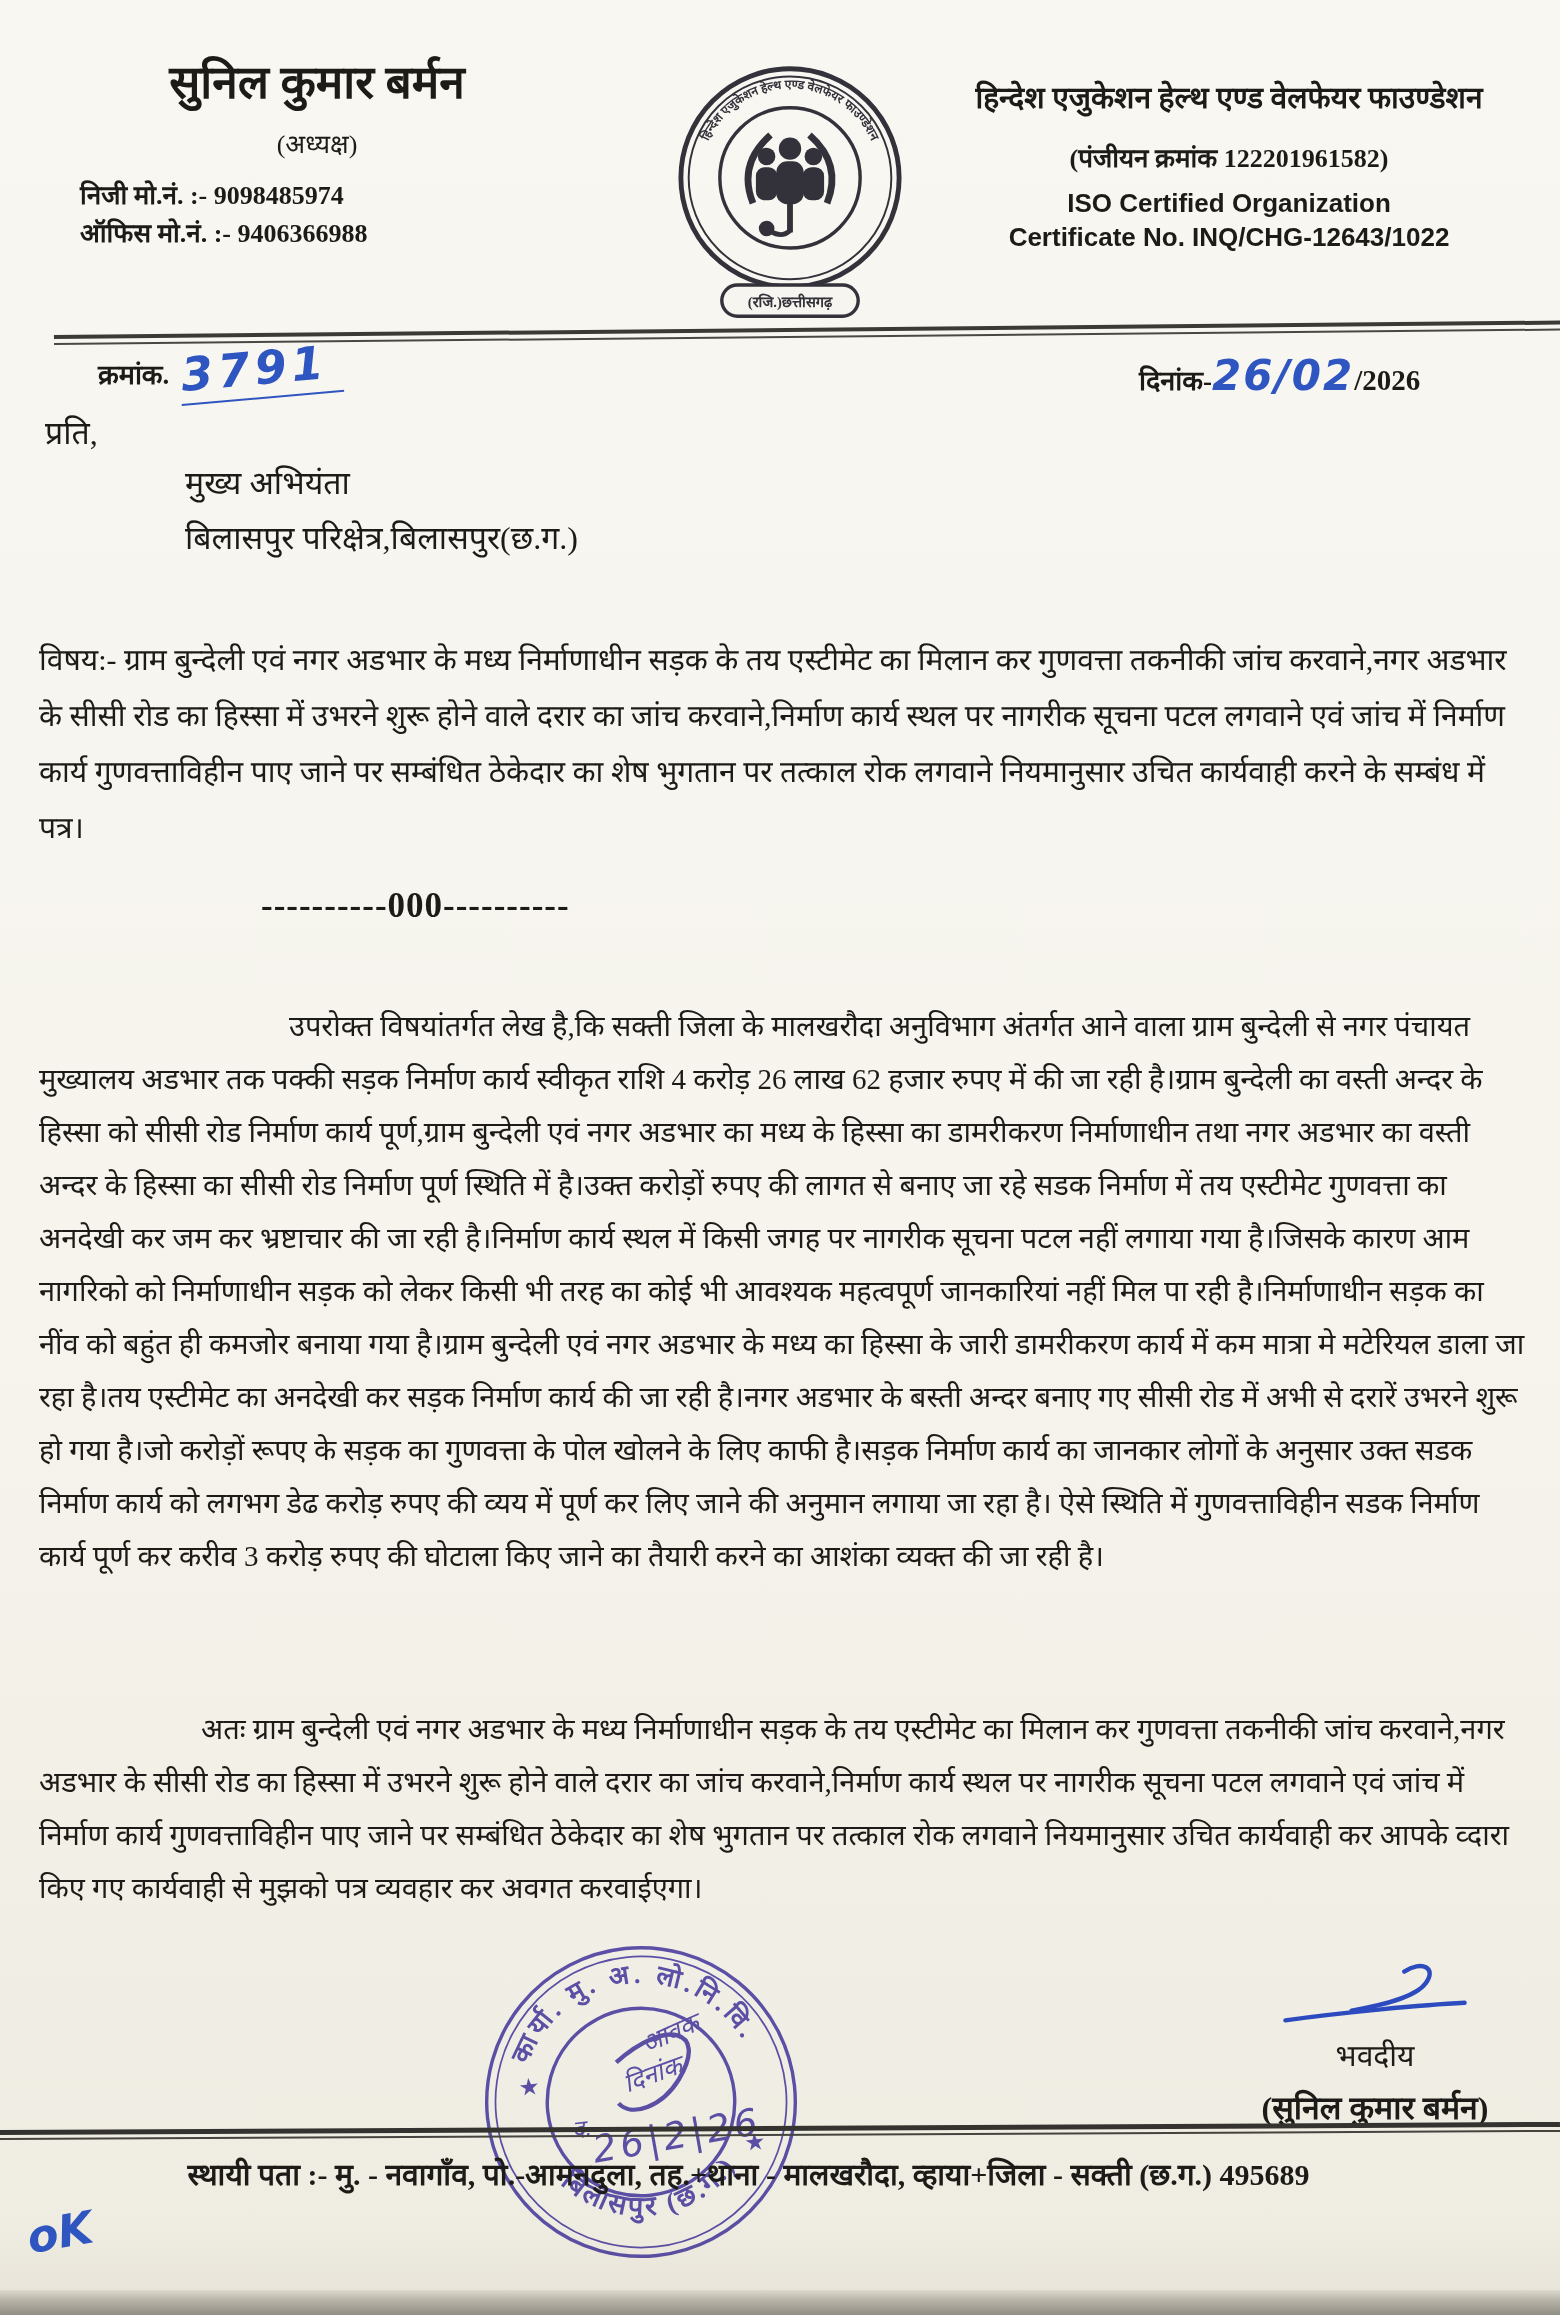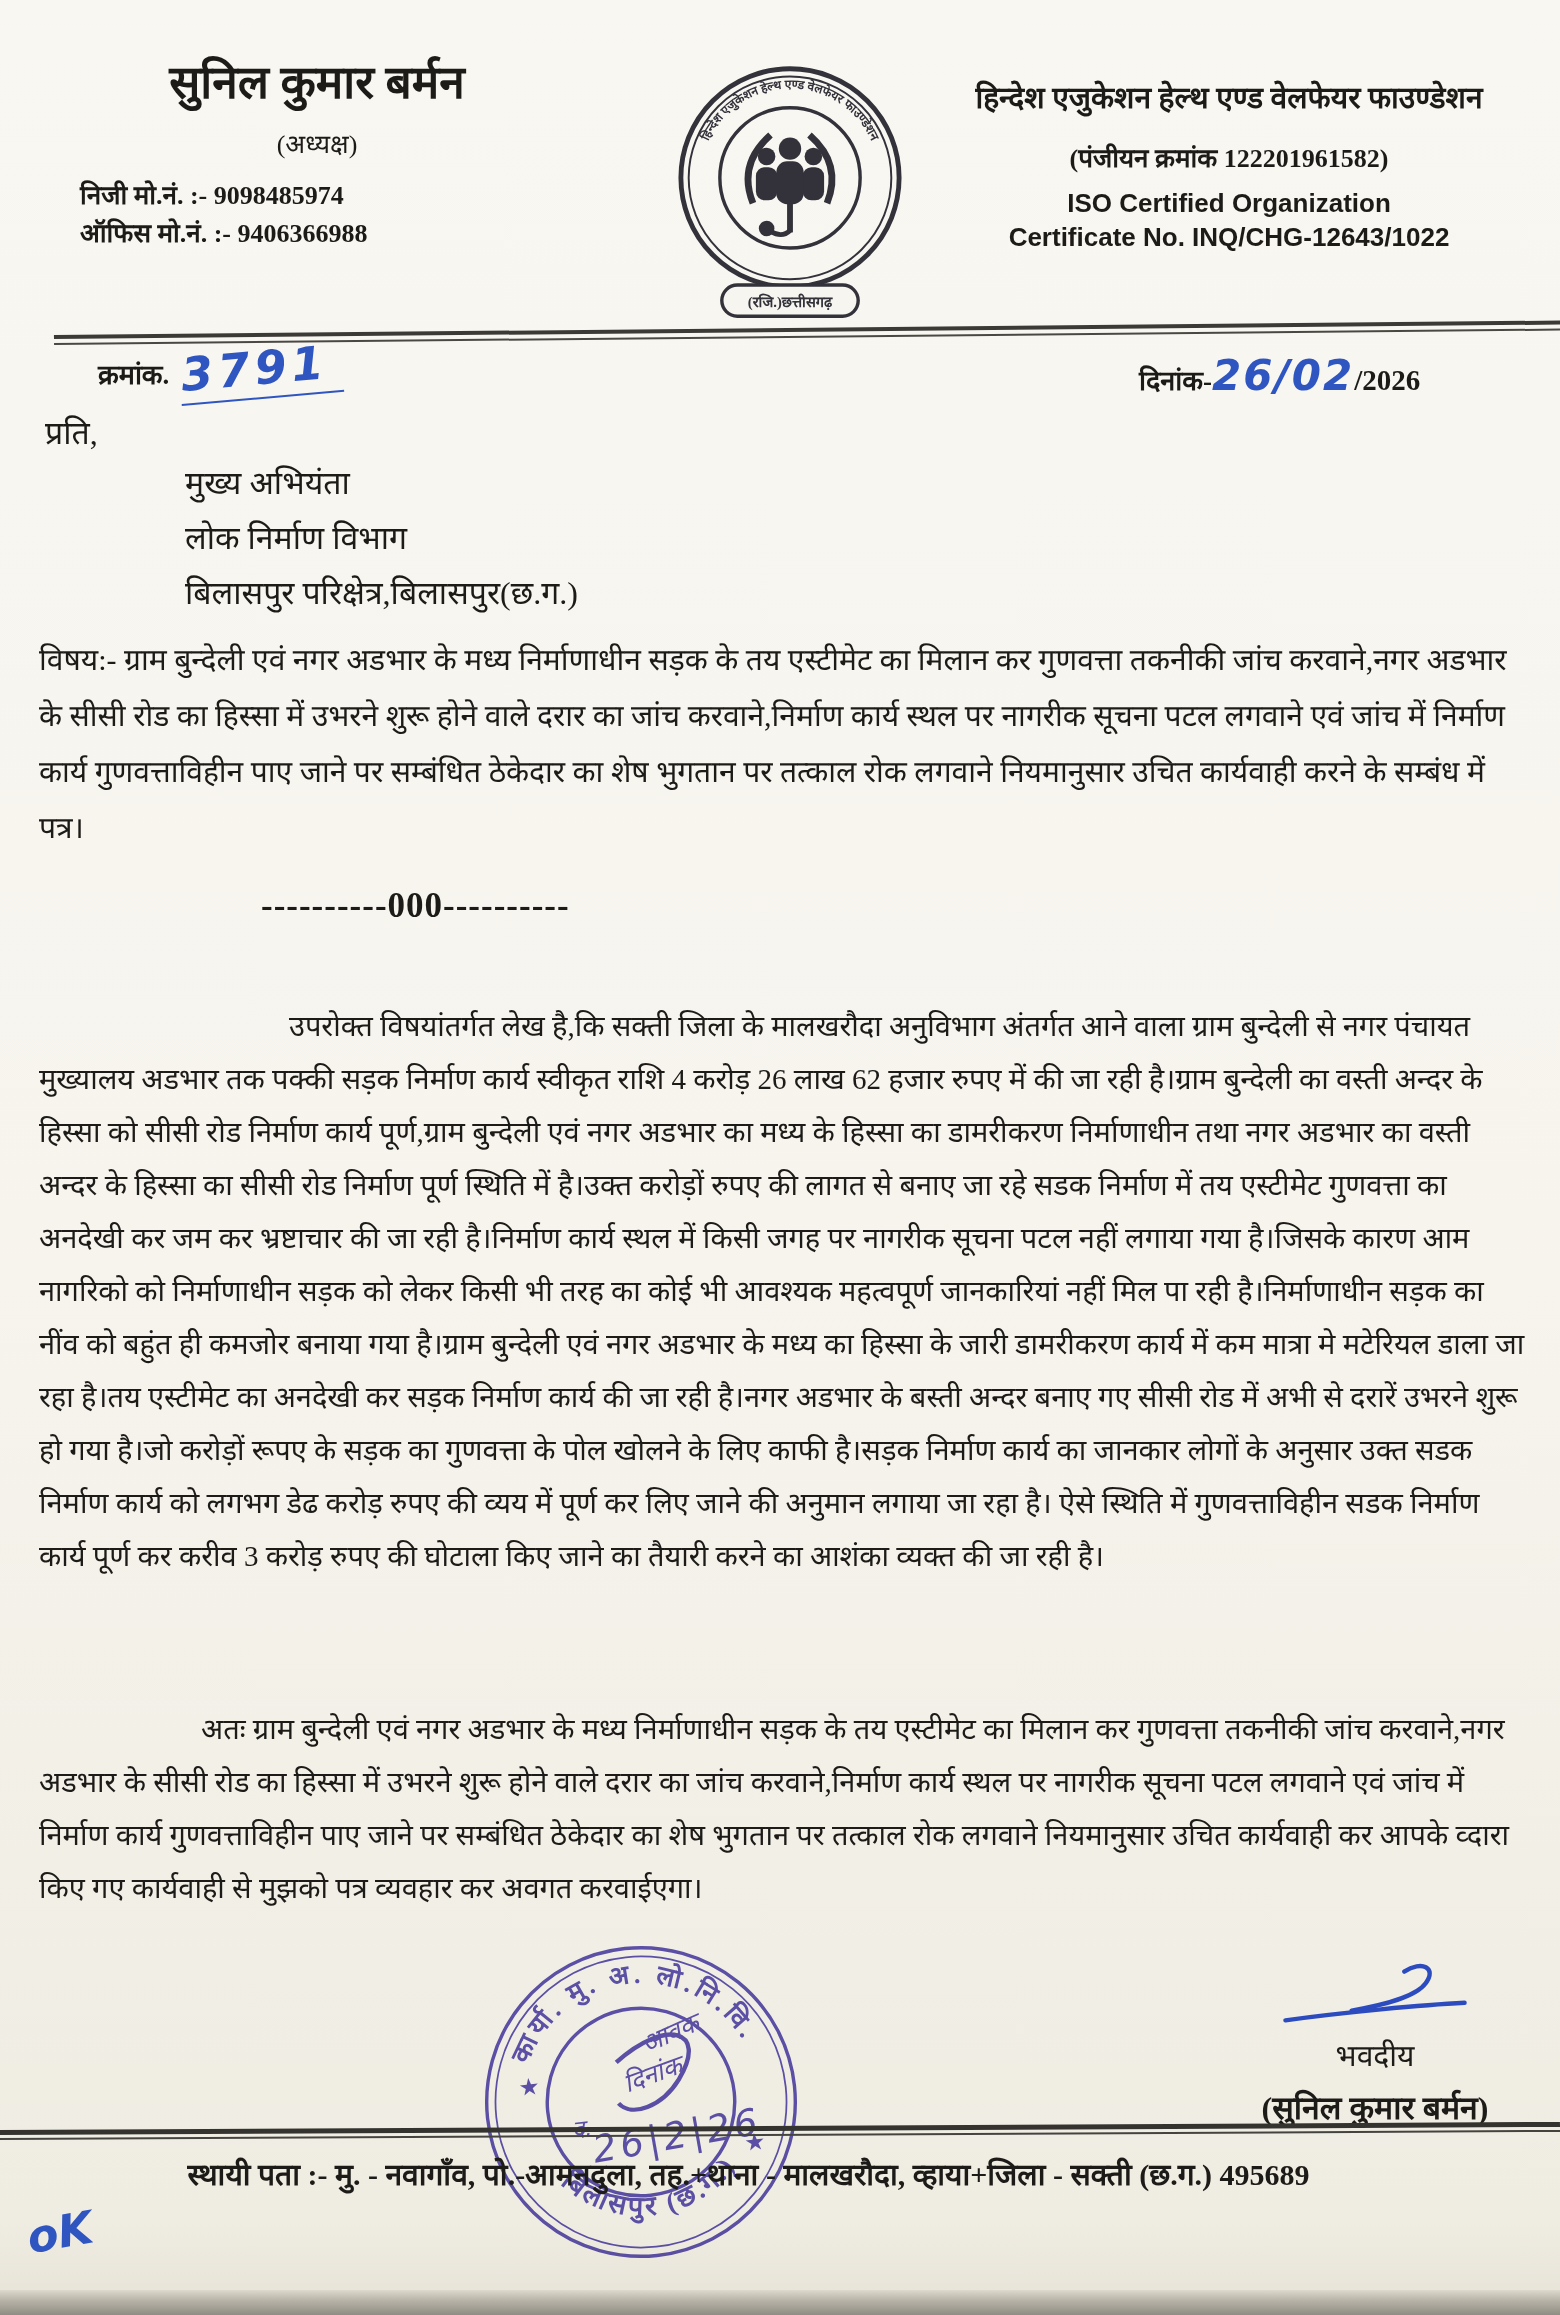--- a/index.html
+++ b/index.html
@@ -121,21 +121,20 @@
   <div class="ref-line">
     <span>क्रमांक.</span><span class="hw ref-num">3791</span>
   </div>
   <div class="date-line">
     <span>दिनांक-</span><span class="hw date-hw">26/02</span><span class="date-printed">/2026</span>
   </div>
 
   <div class="salutation">प्रति,</div>
   <div class="recipient">
     <div>मुख्य अभियंता</div>
-    <div>लोक निर्माण विभाग</div>
     <div>बिलासपुर परिक्षेत्र,बिलासपुर(छ.ग.)</div>
   </div>
 
   <div class="subject">विषय:- ग्राम बुन्देली एवं नगर अडभार के मध्य निर्माणाधीन सड़क के तय एस्टीमेट का मिलान कर गुणवत्ता तकनीकी जांच करवाने,नगर अडभार के सीसी रोड का हिस्सा में उभरने शुरू होने वाले दरार का जांच करवाने,निर्माण कार्य स्थल पर नागरीक सूचना पटल लगवाने एवं जांच में निर्माण कार्य गुणवत्ताविहीन पाए जाने पर सम्बंधित ठेकेदार का शेष भुगतान पर तत्काल रोक लगवाने नियमानुसार उचित कार्यवाही करने के सम्बंध में पत्र।</div>
   <div class="separator">----------000----------</div>
 
   <div class="para p1">उपरोक्त विषयांतर्गत लेख है,कि सक्ती जिला के मालखरौदा अनुविभाग अंतर्गत आने वाला ग्राम बुन्देली से नगर पंचायत मुख्यालय अडभार तक पक्की सड़क निर्माण कार्य स्वीकृत राशि 4 करोड़ 26 लाख 62 हजार रुपए में की जा रही है।ग्राम बुन्देली का वस्ती अन्दर के हिस्सा को सीसी रोड निर्माण कार्य पूर्ण,ग्राम बुन्देली एवं नगर अडभार का मध्य के हिस्सा का डामरीकरण निर्माणाधीन तथा नगर अडभार का वस्ती अन्दर के हिस्सा का सीसी रोड निर्माण पूर्ण स्थिति में है।उक्त करोड़ों रुपए की लागत से बनाए जा रहे सडक निर्माण में तय एस्टीमेट गुणवत्ता का अनदेखी कर जम कर भ्रष्टाचार की जा रही है।निर्माण कार्य स्थल में किसी जगह पर नागरीक सूचना पटल नहीं लगाया गया है।जिसके कारण आम नागरिको को निर्माणाधीन सड़क को लेकर किसी भी तरह का कोई भी आवश्यक महत्वपूर्ण जानकारियां नहीं मिल पा रही है।निर्माणाधीन सड़क का नींव को बहुंत ही कमजोर बनाया गया है।ग्राम बुन्देली एवं नगर अडभार के मध्य का हिस्सा के जारी डामरीकरण कार्य में कम मात्रा मे मटेरियल डाला जा रहा है।तय एस्टीमेट का अनदेखी कर सड़क निर्माण कार्य की जा रही है।नगर अडभार के बस्ती अन्दर बनाए गए सीसी रोड में अभी से दरारें उभरने शुरू हो गया है।जो करोड़ों रूपए के सड़क का गुणवत्ता के पोल खोलने के लिए काफी है।सड़क निर्माण कार्य का जानकार लोगों के अनुसार उक्त सडक निर्माण कार्य को लगभग डेढ करोड़ रुपए की व्यय में पूर्ण कर लिए जाने की अनुमान लगाया जा रहा है। ऐसे स्थिति में गुणवत्ताविहीन सडक निर्माण कार्य पूर्ण कर करीव 3 करोड़ रुपए की घोटाला किए जाने का तैयारी करने का आशंका व्यक्त की जा रही है।</div>
   <div class="para p2">अतः ग्राम बुन्देली एवं नगर अडभार के मध्य निर्माणाधीन सड़क के तय एस्टीमेट का मिलान कर गुणवत्ता तकनीकी जांच करवाने,नगर अडभार के सीसी रोड का हिस्सा में उभरने शुरू होने वाले दरार का जांच करवाने,निर्माण कार्य स्थल पर नागरीक सूचना पटल लगवाने एवं जांच में निर्माण कार्य गुणवत्ताविहीन पाए जाने पर सम्बंधित ठेकेदार का शेष भुगतान पर तत्काल रोक लगवाने नियमानुसार उचित कार्यवाही कर आपके व्दारा किए गए कार्यवाही से मुझको पत्र व्यवहार कर अवगत करवाईएगा।</div>
 
   <div class="stamp">

